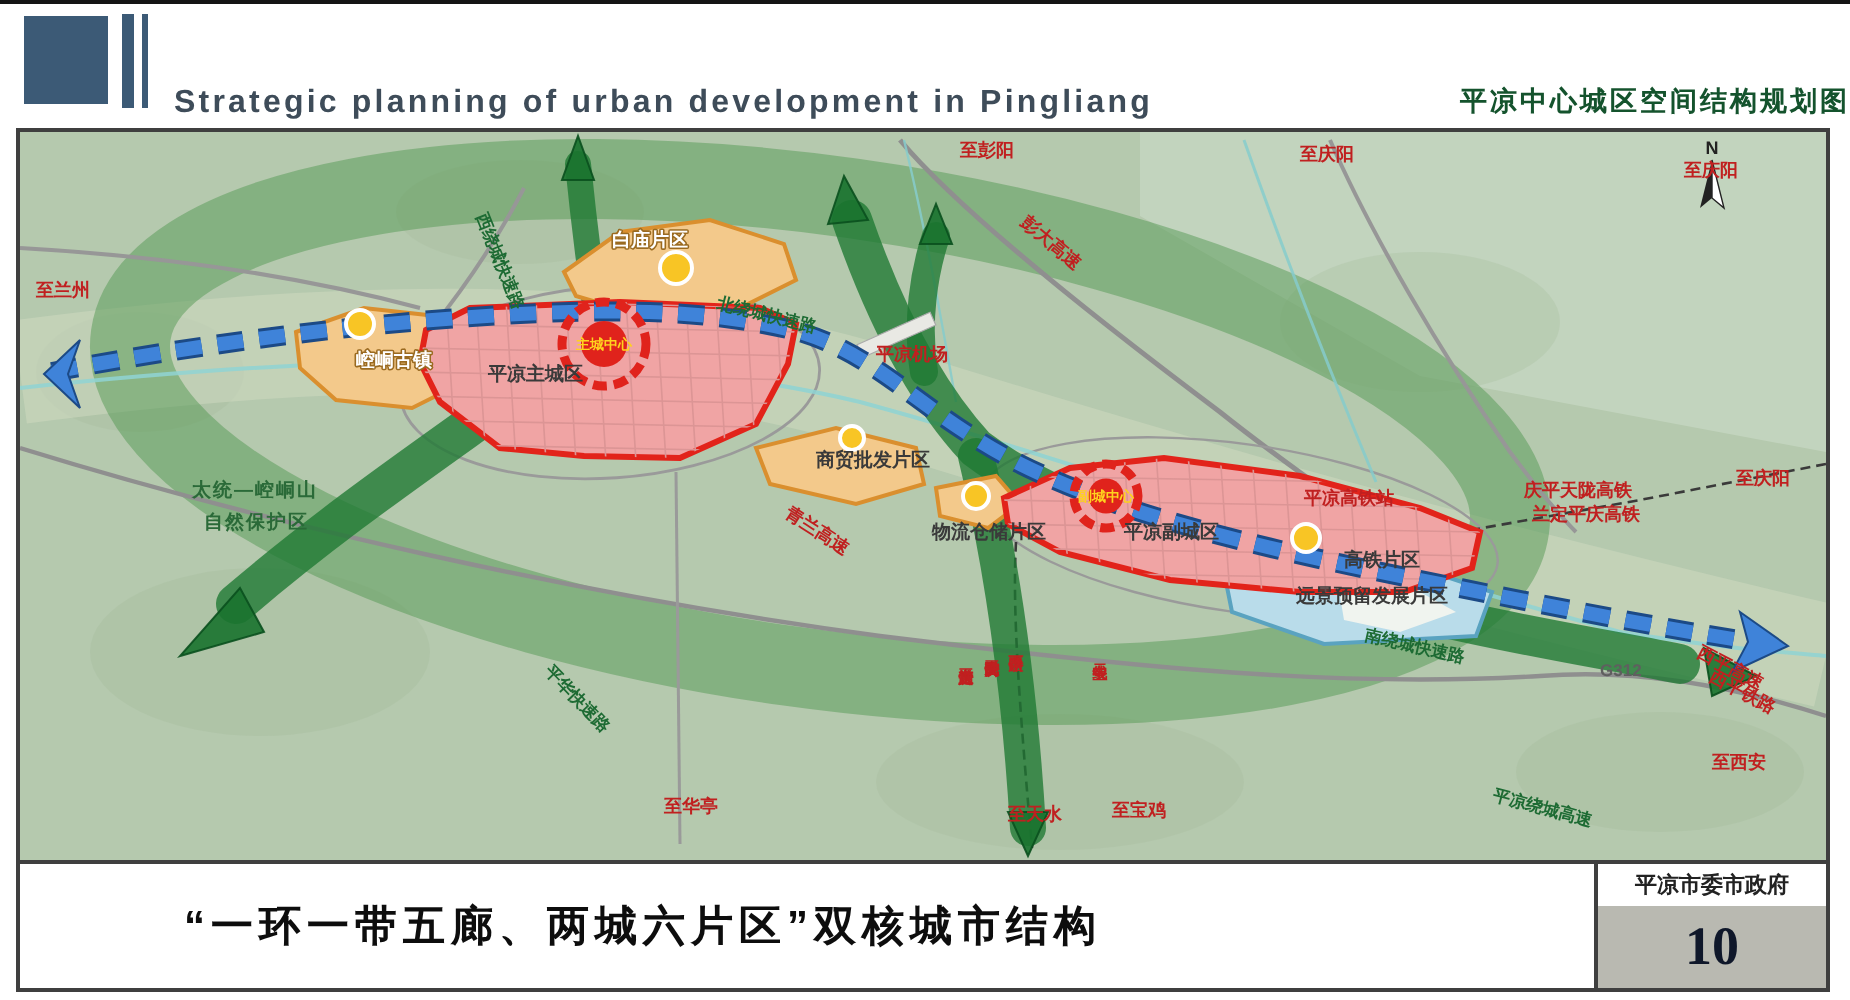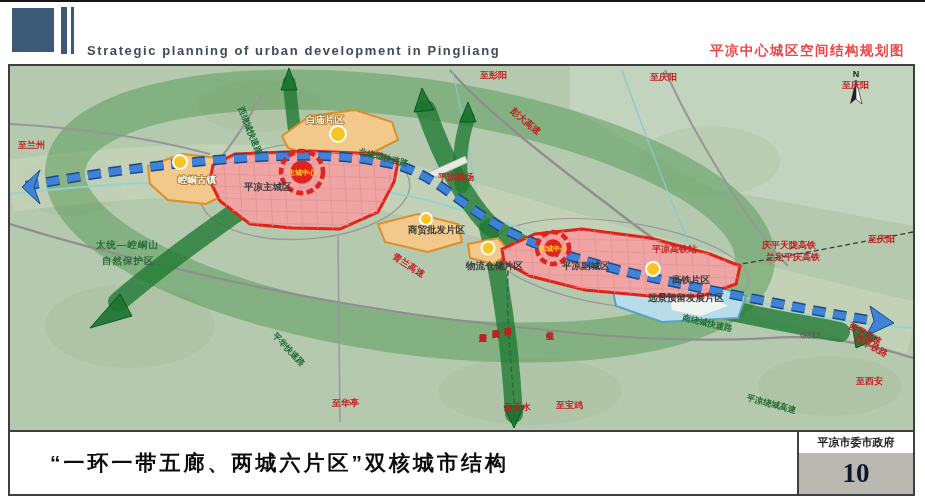--- a/index.html
+++ b/index.html
@@ -4,28 +4,28 @@
 <style>
   html,body{margin:0;padding:0;background:#e8e8e8;}
   .slide{position:relative;width:925px;height:500px;background:#ffffff;overflow:hidden;
          font-family:"Liberation Sans","DejaVu Sans",sans-serif;border-top:2px solid #151515;box-sizing:border-box;}
   
   .header{position:absolute;left:0;top:0;width:925px;height:62px;background:#fff;}
   .hsq{position:absolute;left:12px;top:6px;width:42px;height:44px;background:#3c5a76;}
   .hbar1{position:absolute;left:61px;top:5px;width:6px;height:47px;background:#3c5a76;}
   .hbar2{position:absolute;left:71px;top:5px;width:3px;height:47px;background:#3c5a76;}
   .htitle{position:absolute;left:85px;top:2px;font-size:31px;font-weight:bold;letter-spacing:7px;color:#363636;white-space:nowrap;}
-  .hen{position:absolute;left:87px;top:41px;font-size:13px;font-weight:bold;letter-spacing:1.6px;color:#3e4c59;white-space:nowrap;}
-  .hright{position:absolute;right:20px;top:40px;font-size:13.5px;font-weight:600;letter-spacing:1.5px;color:#ef4444;}
+  .hen{position:absolute;left:87px;top:41px;font-size:16px;font-weight:bold;letter-spacing:1.6px;color:#3e4c59;white-space:nowrap;}
+  .hright{position:absolute;right:0;top:40px;font-size:13.5px;font-weight:600;letter-spacing:1.5px;color:#14532d;}
   
   .frame{position:absolute;left:8px;top:62px;width:907px;height:432px;border:2px solid #3f3f3f;box-sizing:border-box;background:#fff;}
   .mapwrap{position:absolute;left:0;top:0;width:903px;height:364px;border-bottom:2px solid #3f3f3f;box-sizing:content-box;overflow:hidden;background:#b5c9ae;}
   .mapwrap svg{display:block;}
   .footer{position:absolute;left:0;top:366px;width:903px;height:62px;display:flex;}
-  .caption{flex:1;display:flex;align-items:center;padding-left:40px;font-size:21px;font-weight:bold;letter-spacing:3px;color:#0d0d0d;white-space:nowrap;}
+  .caption{flex:1;display:flex;align-items:center;padding-left:82px;font-size:21px;font-weight:bold;letter-spacing:3px;color:#0d0d0d;white-space:nowrap;}
   .orgbox{width:116px;border-left:2px solid #3f3f3f;display:flex;flex-direction:column;box-sizing:border-box;}
   .orgname{height:21px;display:flex;align-items:center;justify-content:center;
            font-family:Liberation Mono, monospace;font-weight:bold;font-size:11px;color:#222;background:#fff;}
   .pagenum{flex:1;background:#b9b9b1;display:flex;align-items:center;justify-content:center;
            font-family:"Liberation Serif","DejaVu Serif",serif;font-weight:bold;font-size:27px;color:#0f172a;}
   
   .ml{font-family:"Liberation Sans","DejaVu Sans",sans-serif;font-weight:bold;}
   .ml-red{fill:#c02020;font-size:9px;}
   .ml-green{fill:#1d6b33;font-size:8.5px;}
   .ml-greens{fill:#2a6a38;font-size:9.5px;letter-spacing:1px;}

